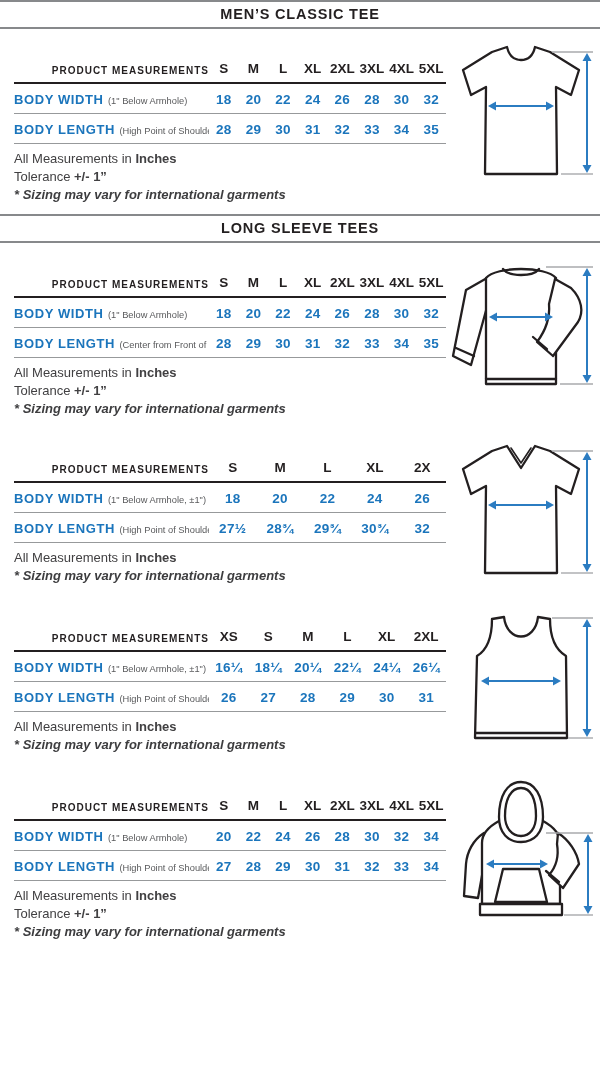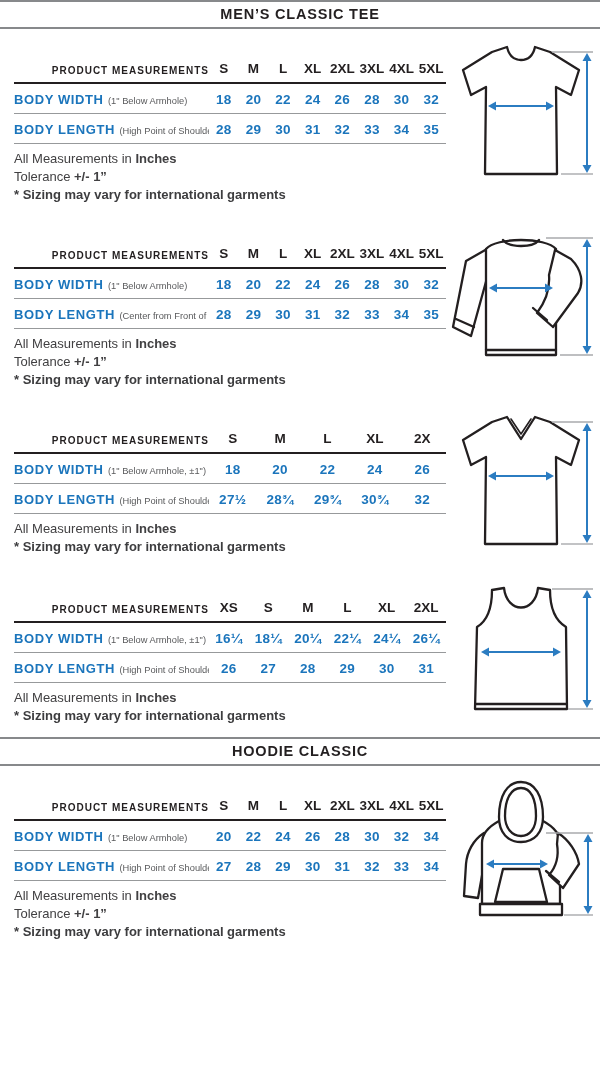--- a/index.html
+++ b/index.html
@@ -49,21 +49,21 @@
   td.val {
     color: var(--accent, #1b75bc);
     font-weight: bold;
     font-size: 13.5px;
     text-align: center;
     letter-spacing: 0.3px;
   }
   .notes { margin-top: 7px; }
   .note { margin: 3px 0; font-size: 13px; color: #414042; }
   .note .b { font-weight: bold; }
-  .note.italic { font-weight: bold; color: #3d3d3f; }
+  .note.italic { font-style: italic; font-weight: bold; color: #3d3d3f; }
 </style>
 </head>
 <body>
 
 <div id="page">
   <section class="chart-section">
     <div class="title-bar">
       <h2 class="title">MEN’S CLASSIC TEE</h2>
     </div>
     <div class="content">
@@ -129,20 +129,23 @@
               <line x1="48" y1="67" x2="102" y2="67" stroke="#2b7cc1" stroke-width="2"></line>
               <polygon points="42,67 50,62.5 50,71.5" fill="#2b7cc1"></polygon>
               <polygon points="108,67 100,62.5 100,71.5" fill="#2b7cc1"></polygon>
             </g>
           </svg>
         </div>
     </div>
   </section>
 
   <section class="chart-section">
+    <div class="title-bar">
+      <h2 class="title">LONG SLEEVE TEES</h2>
+    </div>
     <div class="content">
       <div class="left">
         <table>
           <thead>
               <tr>
                 <th class="col-label">PRODUCT MEASUREMENTS</th>
                 <th class="col-size">S</th>
                 <th class="col-size">M</th>
                 <th class="col-size">L</th>
                 <th class="col-size">XL</th>
@@ -330,23 +333,20 @@
               <line x1="41" y1="74" x2="109" y2="74" stroke="#2b7cc1" stroke-width="2"></line>
               <polygon points="35,74 43,69.5 43,78.5" fill="#2b7cc1"></polygon>
               <polygon points="115,74 107,69.5 107,78.5" fill="#2b7cc1"></polygon>
             </g>
           </svg>
         </div>
     </div>
   </section>
 
   <section class="chart-section">
-    <div class="title-bar">
-      <h2 class="title">HOODIE CLASSIC</h2>
-    </div>
     <div class="content">
       <div class="left">
         <table>
           <thead>
               <tr>
                 <th class="col-label">PRODUCT MEASUREMENTS</th>
                 <th class="col-size">S</th>
                 <th class="col-size">M</th>
                 <th class="col-size">L</th>
                 <th class="col-size">XL</th>

